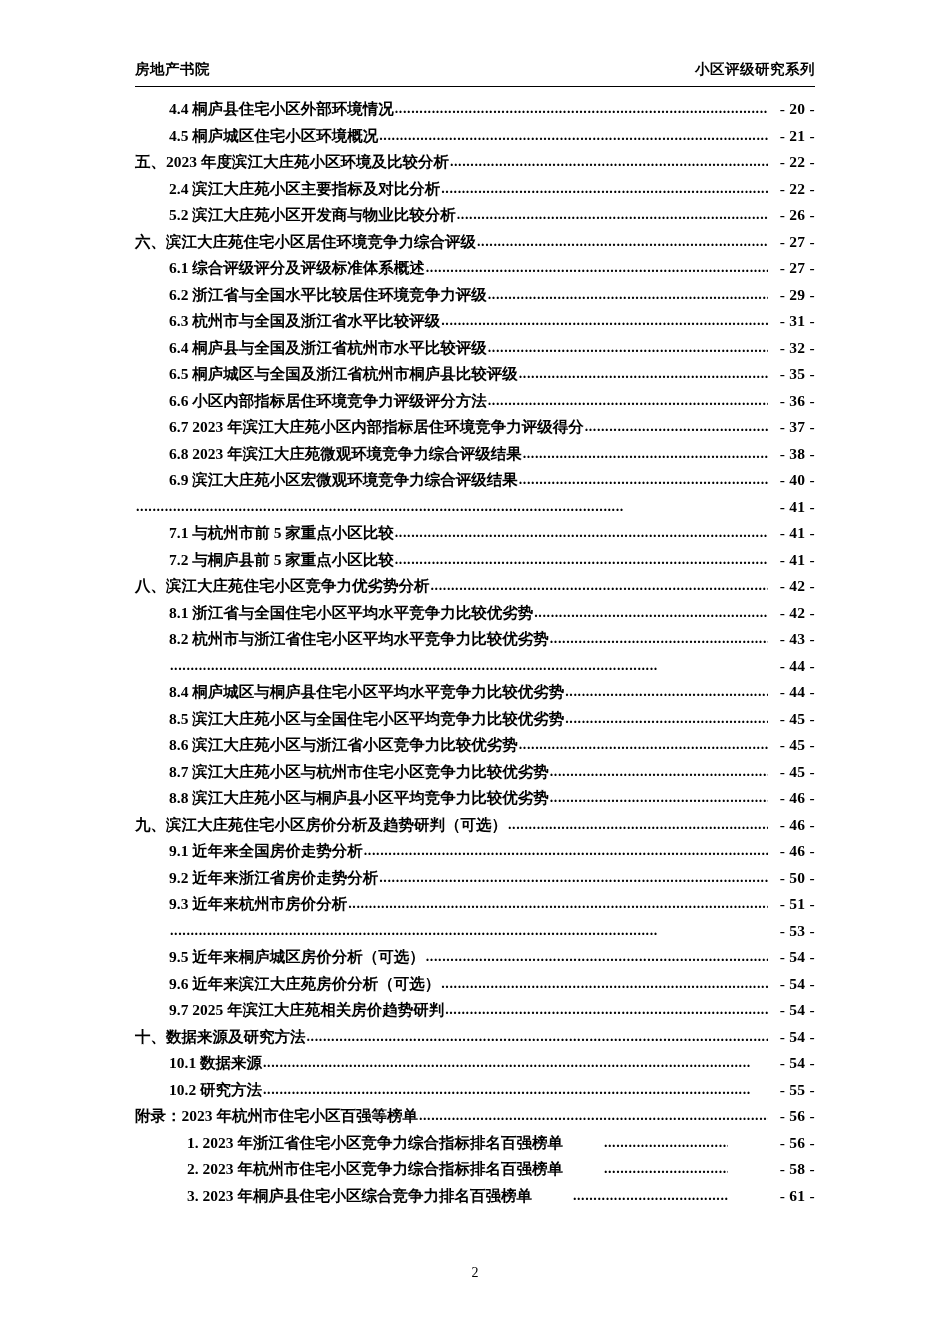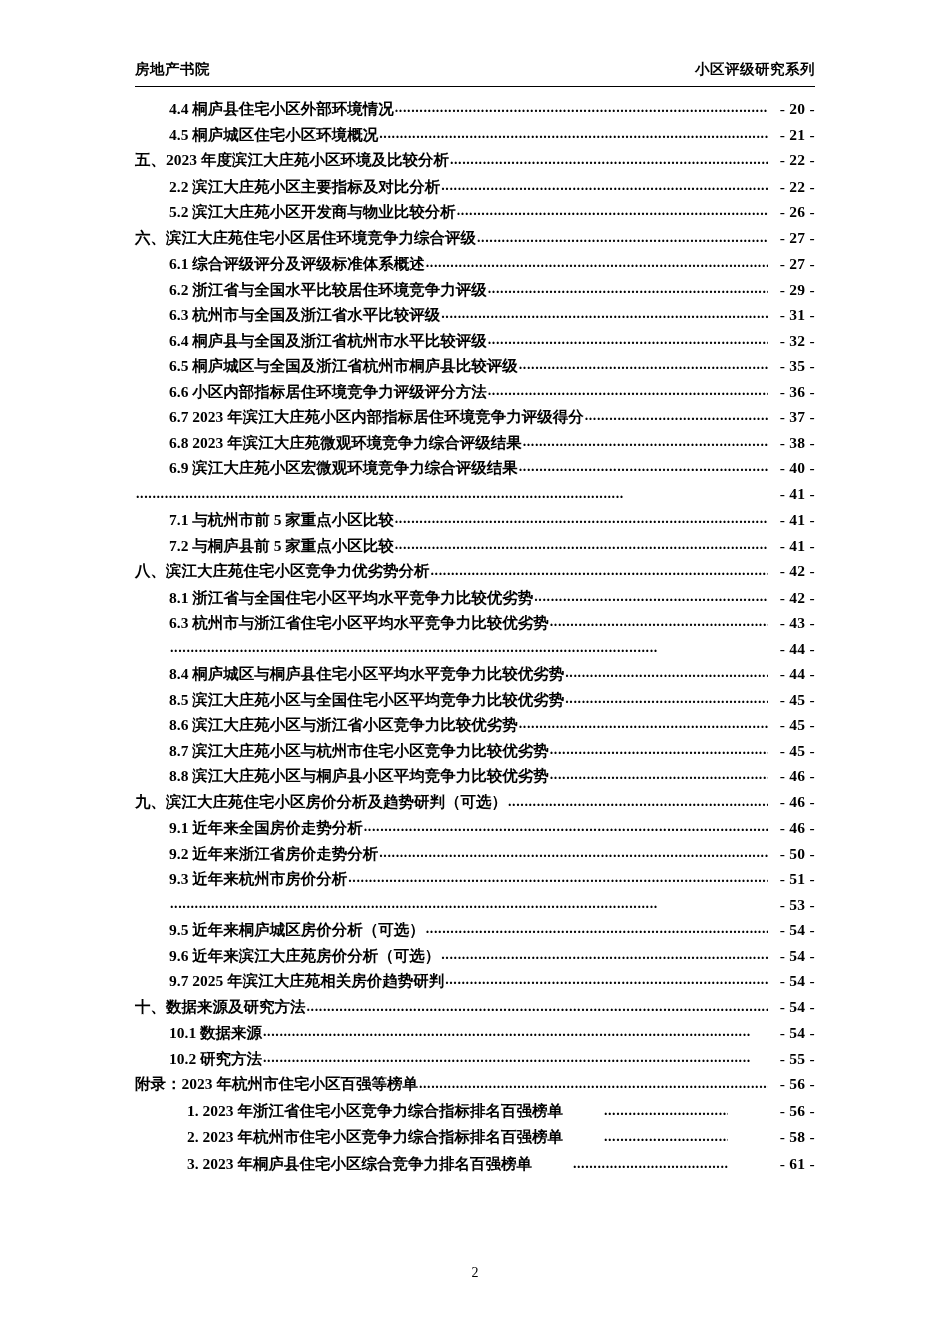--- a/index.html
+++ b/index.html
@@ -69,21 +69,21 @@
     top: -1px;
   }
   .toc-row .pg {
     flex: 0 0 auto;
     text-align: right;
     min-width: 46px;
     letter-spacing: 0.3px;
   }
   
   .lvl-1 { padding-left: 0px; }
-  .lvl-2 { padding-left: 34px; align-items: flex-end; }
+  .lvl-2 { padding-left: 34px; }
   .lvl-3 { padding-left: 52px; gap: 40px; }
 
   .footer-num {
     position: absolute;
     left: 0;
     right: 0;
     top: 1265px;
     text-align: center;
     font-size: 14px;
   }
@@ -109,21 +109,21 @@
         <span class="txt">4.5  桐庐城区住宅小区环境概况</span>
         <span class="dots">.......................................................................................................................</span>
         <span class="pg">- 21 -</span>
       </div>
       <div class="toc-row lvl-1">
         <span class="txt">五、2023 年度滨江大庄苑小区环境及比较分析</span>
         <span class="dots">.......................................................................................................................</span>
         <span class="pg">- 22 -</span>
       </div>
       <div class="toc-row lvl-2">
-        <span class="txt">2.2  滨江大庄苑小区主要指标及对比分析</span>
+        <span class="txt">2.4  滨江大庄苑小区主要指标及对比分析</span>
         <span class="dots">.......................................................................................................................</span>
         <span class="pg">- 22 -</span>
       </div>
       <div class="toc-row lvl-2">
         <span class="txt">5.2  滨江大庄苑小区开发商与物业比较分析</span>
         <span class="dots">.......................................................................................................................</span>
         <span class="pg">- 26 -</span>
       </div>
       <div class="toc-row lvl-1">
         <span class="txt">六、滨江大庄苑住宅小区居住环境竞争力综合评级</span>
@@ -193,21 +193,21 @@
         <span class="txt">八、滨江大庄苑住宅小区竞争力优劣势分析</span>
         <span class="dots">.......................................................................................................................</span>
         <span class="pg">- 42 -</span>
       </div>
       <div class="toc-row lvl-2">
         <span class="txt">8.1  浙江省与全国住宅小区平均水平竞争力比较优劣势</span>
         <span class="dots">.......................................................................................................................</span>
         <span class="pg">- 42 -</span>
       </div>
       <div class="toc-row lvl-2">
-        <span class="txt">6.3  杭州市与浙江省住宅小区平均水平竞争力比较优劣势</span>
+        <span class="txt">8.2  杭州市与浙江省住宅小区平均水平竞争力比较优劣势</span>
         <span class="dots">.......................................................................................................................</span>
         <span class="pg">- 43 -</span>
       </div>
       <div class="toc-row lvl-2">
         <span class="dots">.......................................................................................................................</span>
         <span class="pg">- 44 -</span>
       </div>
       <div class="toc-row lvl-2">
         <span class="txt">8.4  桐庐城区与桐庐县住宅小区平均水平竞争力比较优劣势</span>
         <span class="dots">.......................................................................................................................</span>

